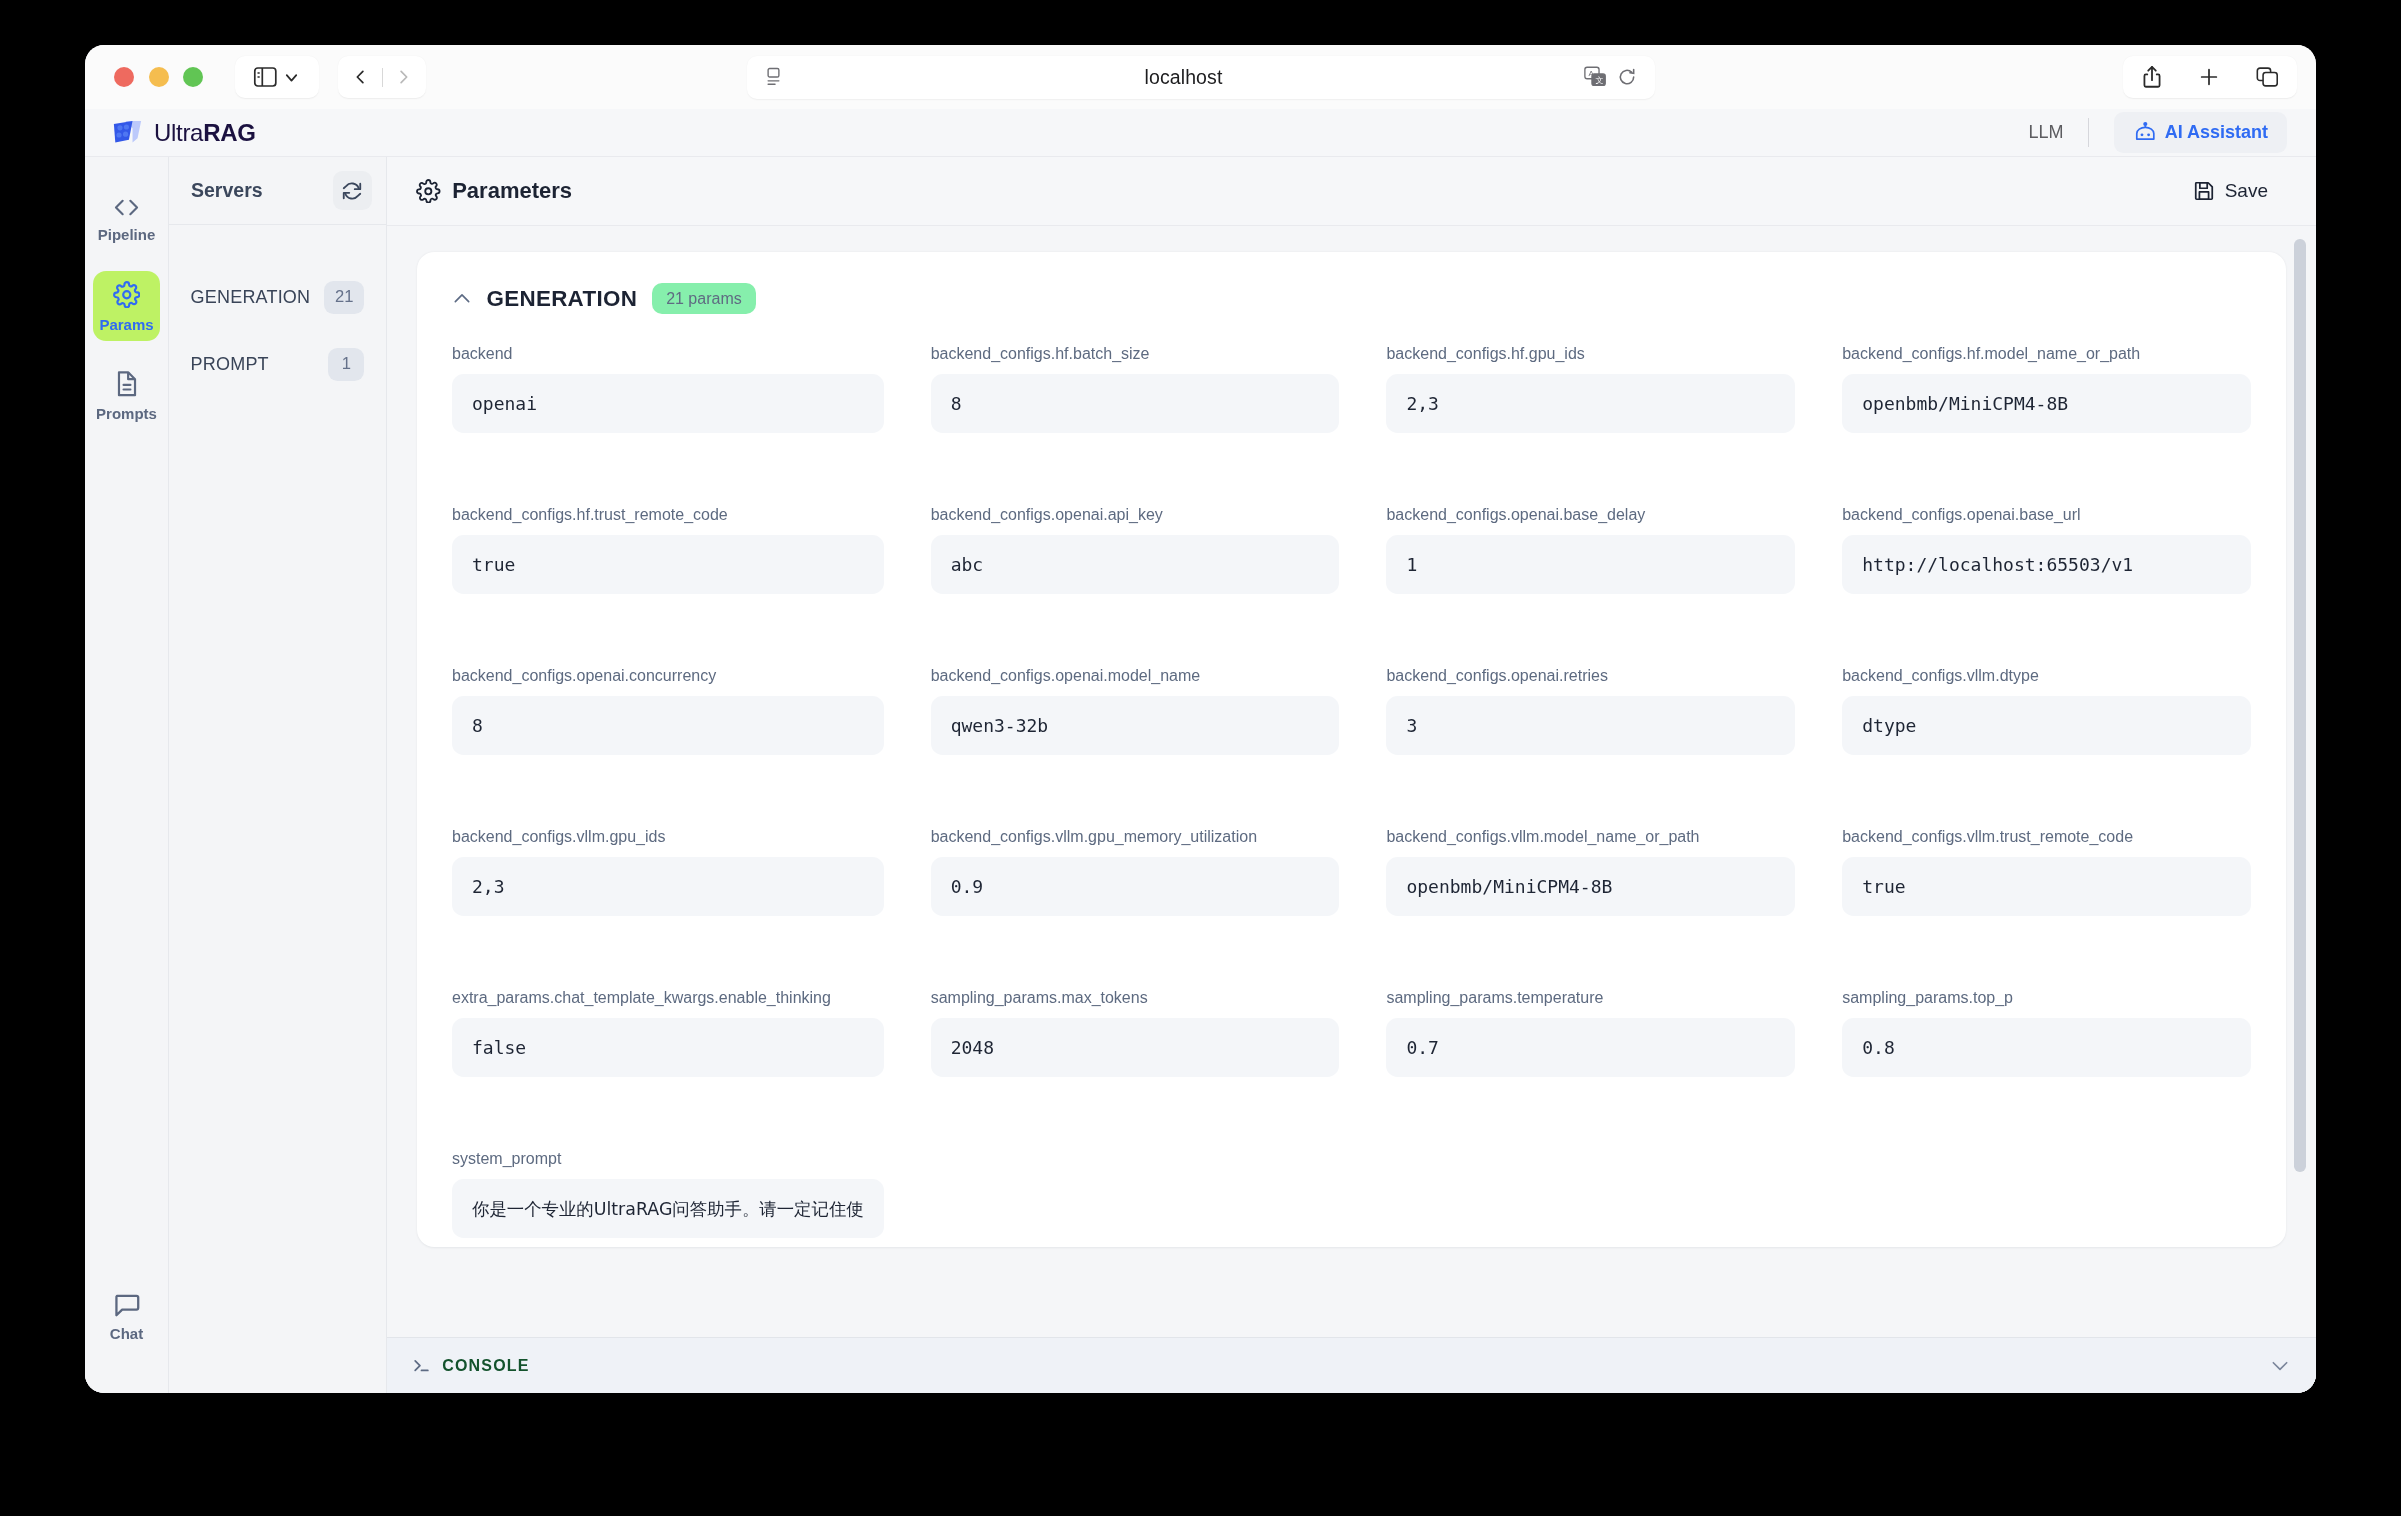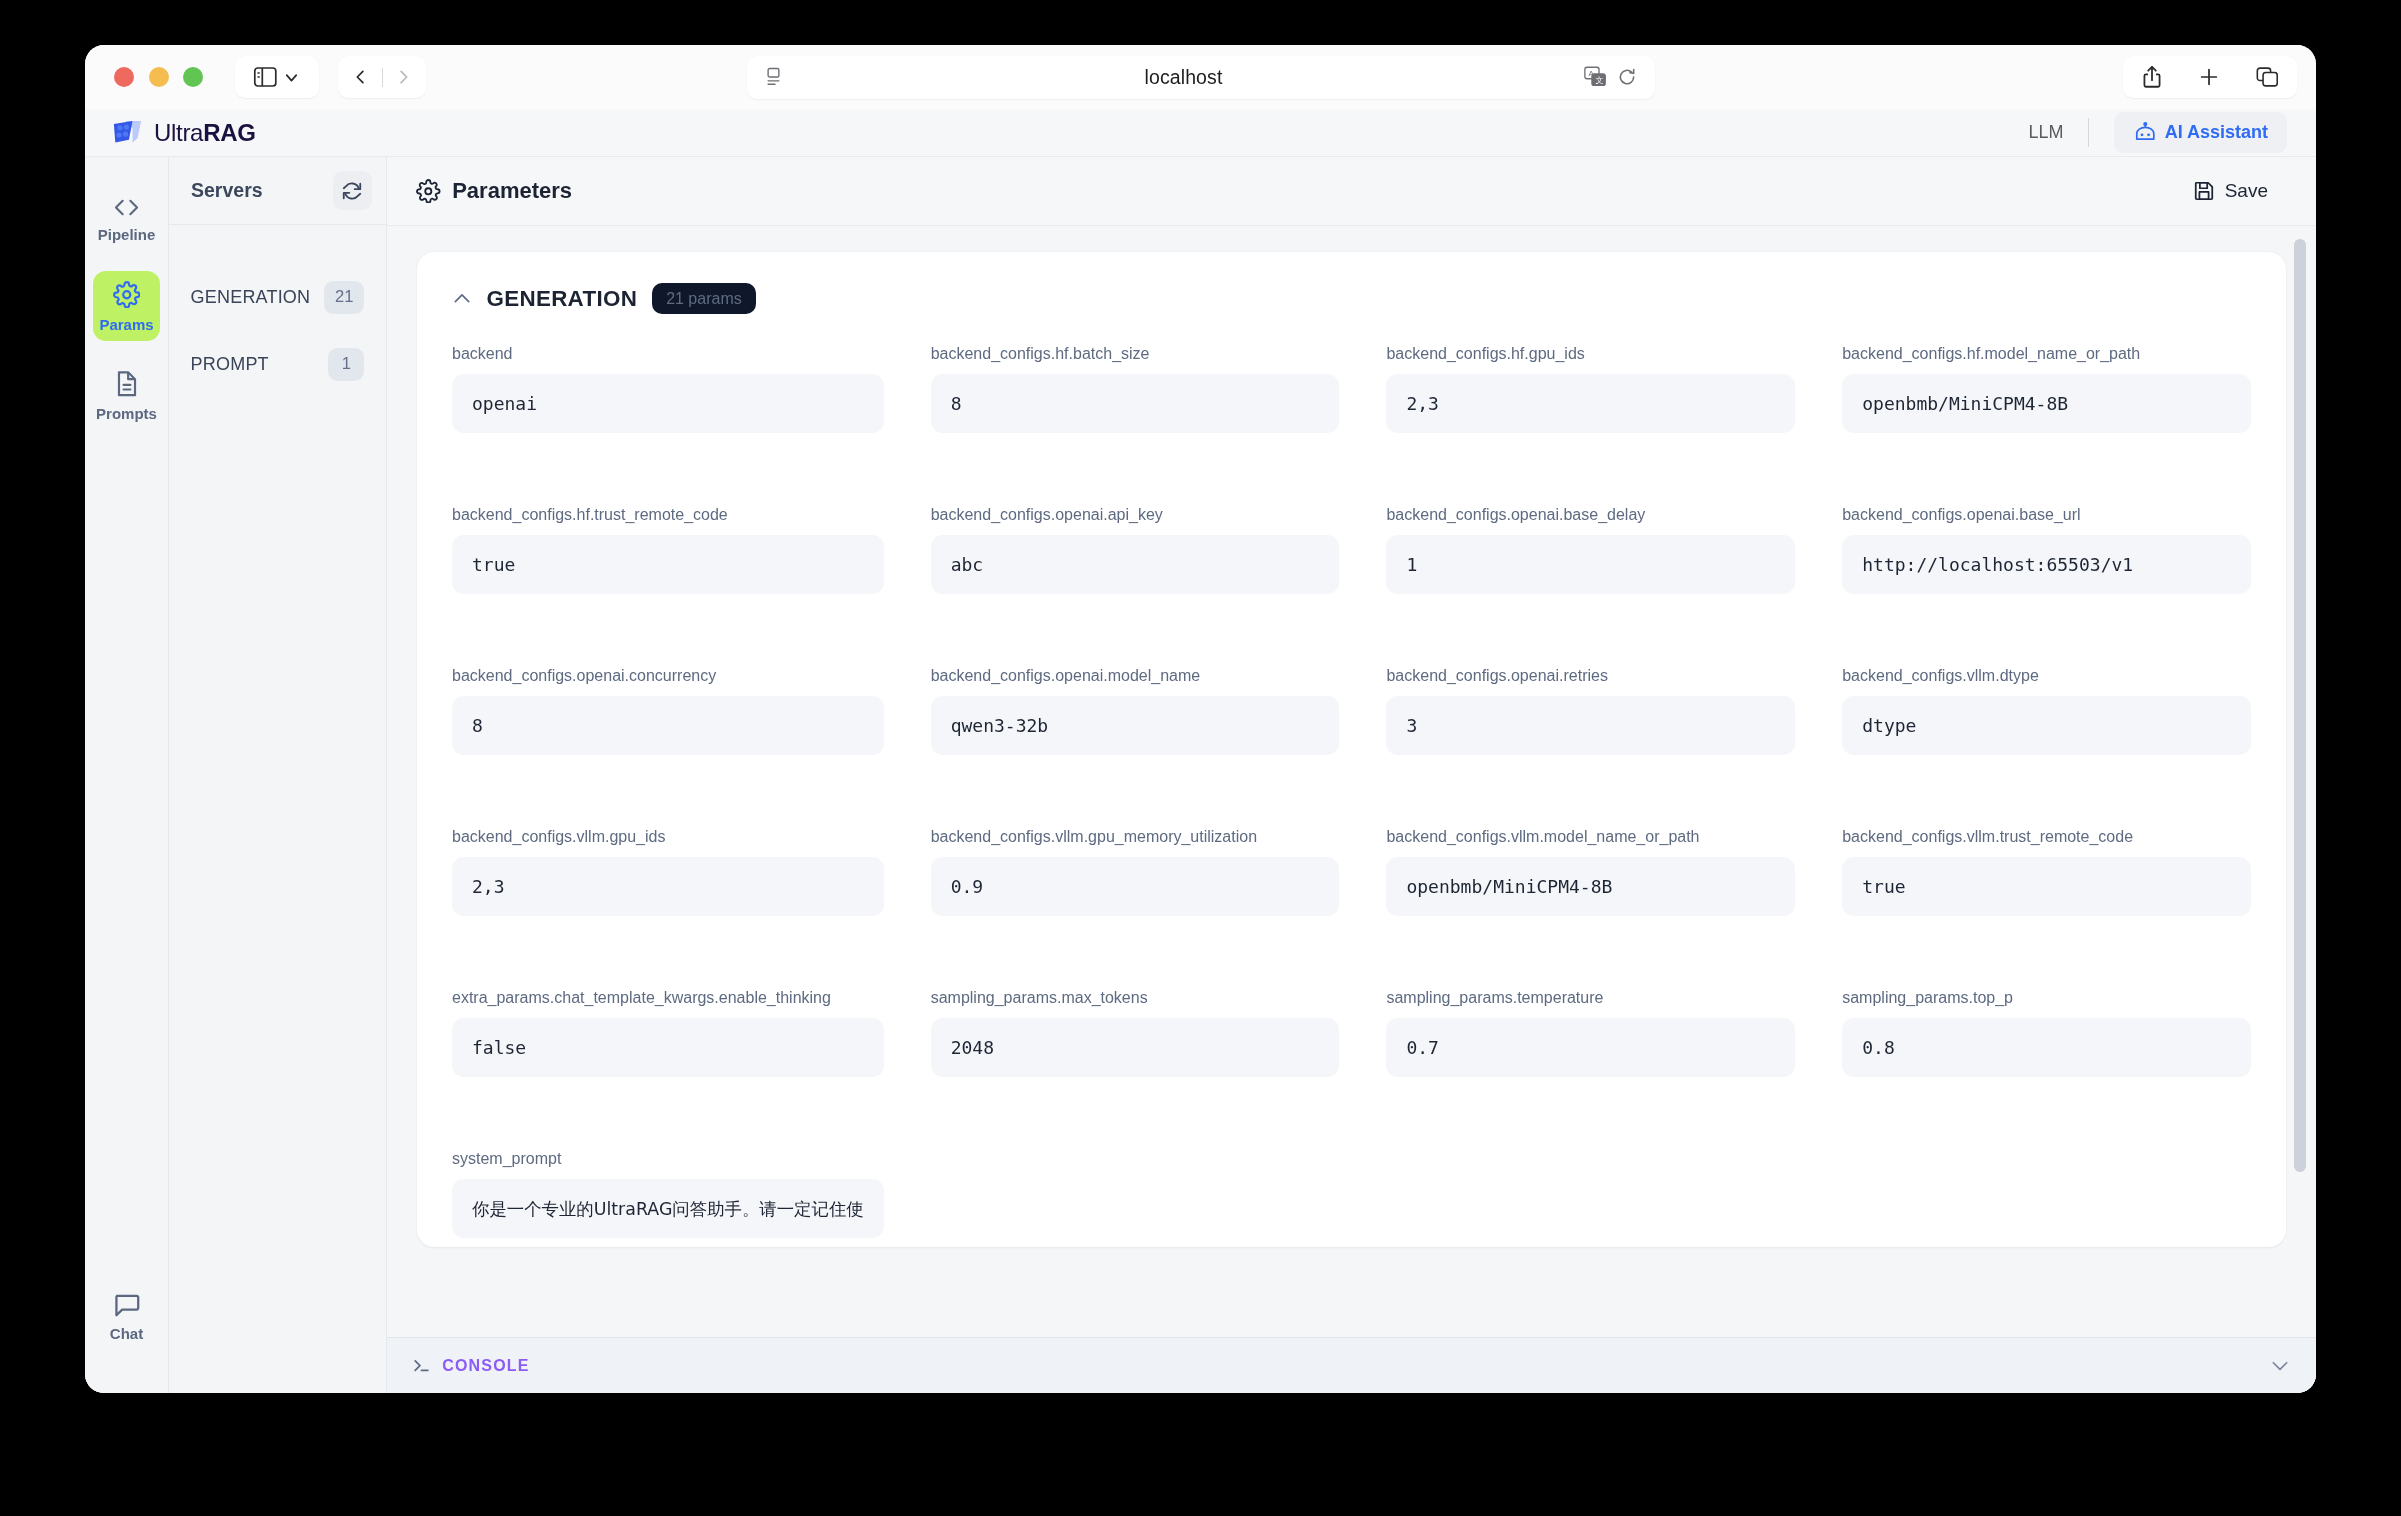--- a/index.html
+++ b/index.html
@@ -181,21 +181,21 @@
     overflow: hidden;
   }
   .card-head {
     height: 93px;
     display: flex; align-items: center; gap: 14.5px;
     padding: 0 35px;
   }
   .chev-up { color: #5d6b84; font-size: 19px; }
   .card-title { font-size: 22.4px; font-weight: 700; color: #1c2333; letter-spacing: 0.3px; }
   .params-badge {
-    background: #0f172a; color: #5f6b82;
+    background: #86efac; color: #5f6b82;
     font-size: 16px; padding: 6.5px 14.5px; border-radius: 10px;
   }
 
   .grid {
     display: grid;
     grid-template-columns: repeat(4, 1fr);
     column-gap: 23px; row-gap: 0;
     padding: 0 35px;
     gap: 47px;
   }
@@ -225,21 +225,21 @@
   
   .console {
     height: 56px; flex: none;
     background: #eff2f7;
     border-top: 0.7px solid #e2e5ea;
     display: flex; align-items: center;
     padding: 0 26px 0 24.6px;
   }
   .console-label {
     display: flex; align-items: center; gap: 11.6px;
-    font-size: 16px; font-weight: 700; color: #8b5cf6; letter-spacing: 1.2px;
+    font-size: 16px; font-weight: 700; color: #14532d; letter-spacing: 1.2px;
   }
   .console-chev { margin-left: auto; color: #7b869b; }
 
   svg { display: block; }
 </style>
 </head>
 <body>
 
 <div class="desktop">
   <div class="window">

